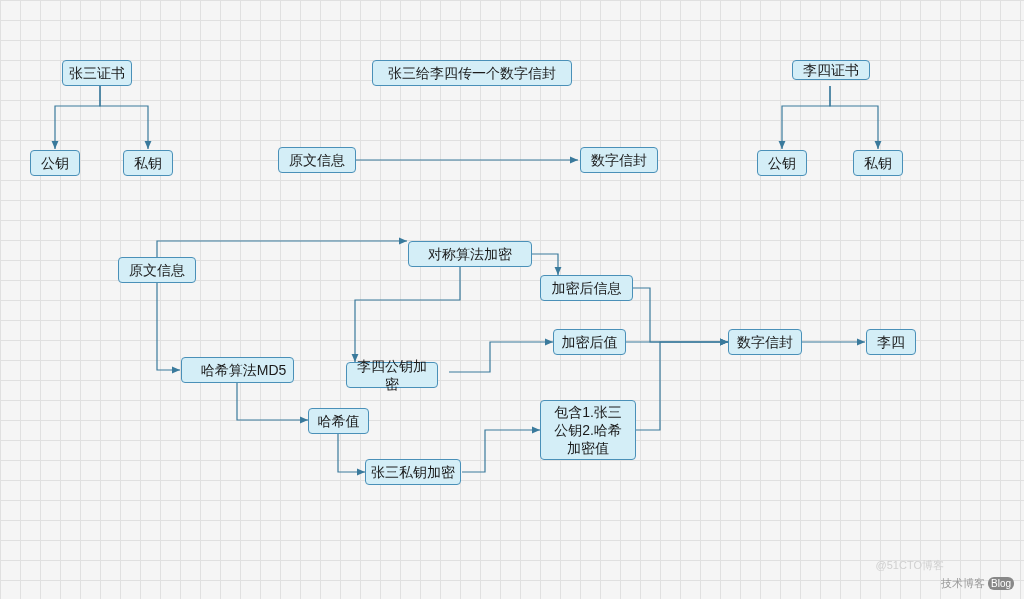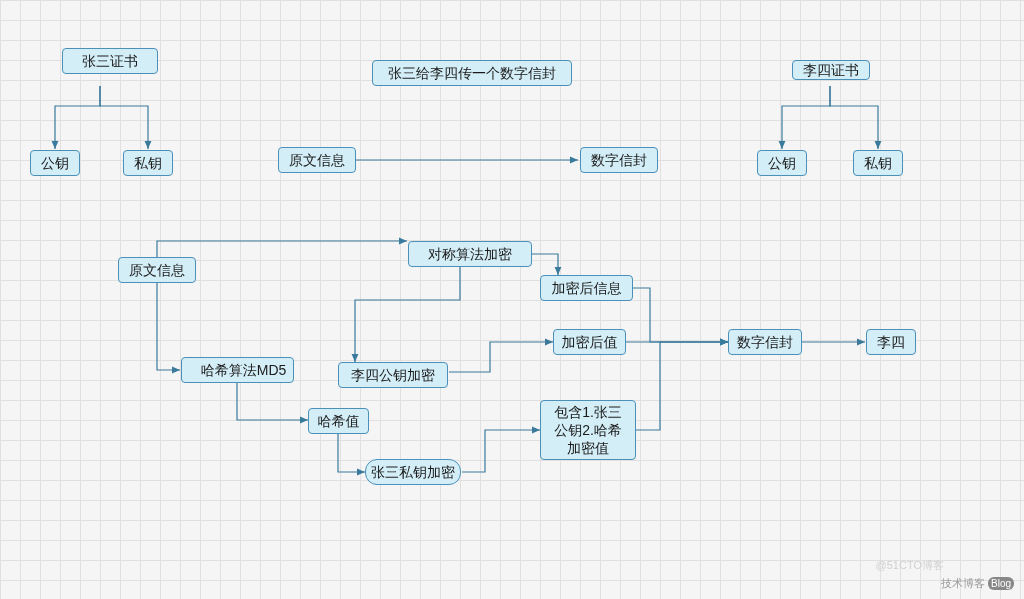--- a/index.html
+++ b/index.html
@@ -76,43 +76,43 @@
     <path d="M633,288 L650,288 L650,342 L728,342" marker-end="url(#arrow)"></path>
 
     <path d="M626,342 L728,342" marker-end="url(#arrow)"></path>
 
     <path d="M636,430 L660,430 L660,342 L728,342" marker-end="url(#arrow)"></path>
 
     <path d="M802,342 L865,342" marker-end="url(#arrow)"></path>
   </g>
 </svg>
 
-<div class="node" style="left:62px;top:48px;width:96px;height:26px;text-align:right;">张三证书</div>
+<div class="node" style="left:62px;top:60px;width:70px;height:26px;text-align:right;">张三证书</div>
 <div class="node" style="left:372px;top:60px;width:200px;height:26px;">张三给李四传一个数字信封</div>
 <div class="node" style="left:792px;top:60px;width:78px;height:20px;">李四证书</div>
 
 <div class="node" style="left:30px;top:150px;width:50px;height:26px;">公钥</div>
 <div class="node" style="left:123px;top:150px;width:50px;height:26px;">私钥</div>
 
 <div class="node" style="left:278px;top:147px;width:78px;height:26px;">原文信息</div>
 <div class="node" style="left:580px;top:147px;width:78px;height:26px;">数字信封</div>
 
 <div class="node" style="left:757px;top:150px;width:50px;height:26px;">公钥</div>
 <div class="node" style="left:853px;top:150px;width:50px;height:26px;">私钥</div>
 
 <div class="node" style="left:118px;top:257px;width:78px;height:26px;">原文信息</div>
 <div class="node" style="left:408px;top:241px;width:124px;height:26px;">对称算法加密</div>
 <div class="node" style="left:540px;top:275px;width:93px;height:26px;">加密后信息</div>
 
 <div class="node" style="left:181px;top:357px;width:113px;height:26px;padding-left:16px;">哈希算法MD5</div>
-<div class="node" style="left:338px;top:362px;width:110px;height:26px;">李四公钥加密</div>
+<div class="node" style="left:346px;top:362px;width:92px;height:26px;">李四公钥加密</div>
 <div class="node" style="left:553px;top:329px;width:73px;height:26px;">加密后值</div>
 
 <div class="node" style="left:308px;top:408px;width:61px;height:26px;">哈希值</div>
-<div class="node" style="left:365px;top:459px;width:96px;height:26px;border-radius:12px;">张三私钥加密</div>
+<div class="node" style="left:365px;top:459px;width:96px;height:26px;">张三私钥加密</div>
 <div class="node" style="left:540px;top:400px;width:96px;height:60px;white-space:pre-line;">包含1.张三
 公钥2.哈希
 加密值</div>
 
 <div class="node" style="left:728px;top:329px;width:74px;height:26px;">数字信封</div>
 <div class="node" style="left:866px;top:329px;width:50px;height:26px;">李四</div>
 
 <div class="faint">@51CTO博客</div>
 <div class="watermark">
   <div class="sub">

